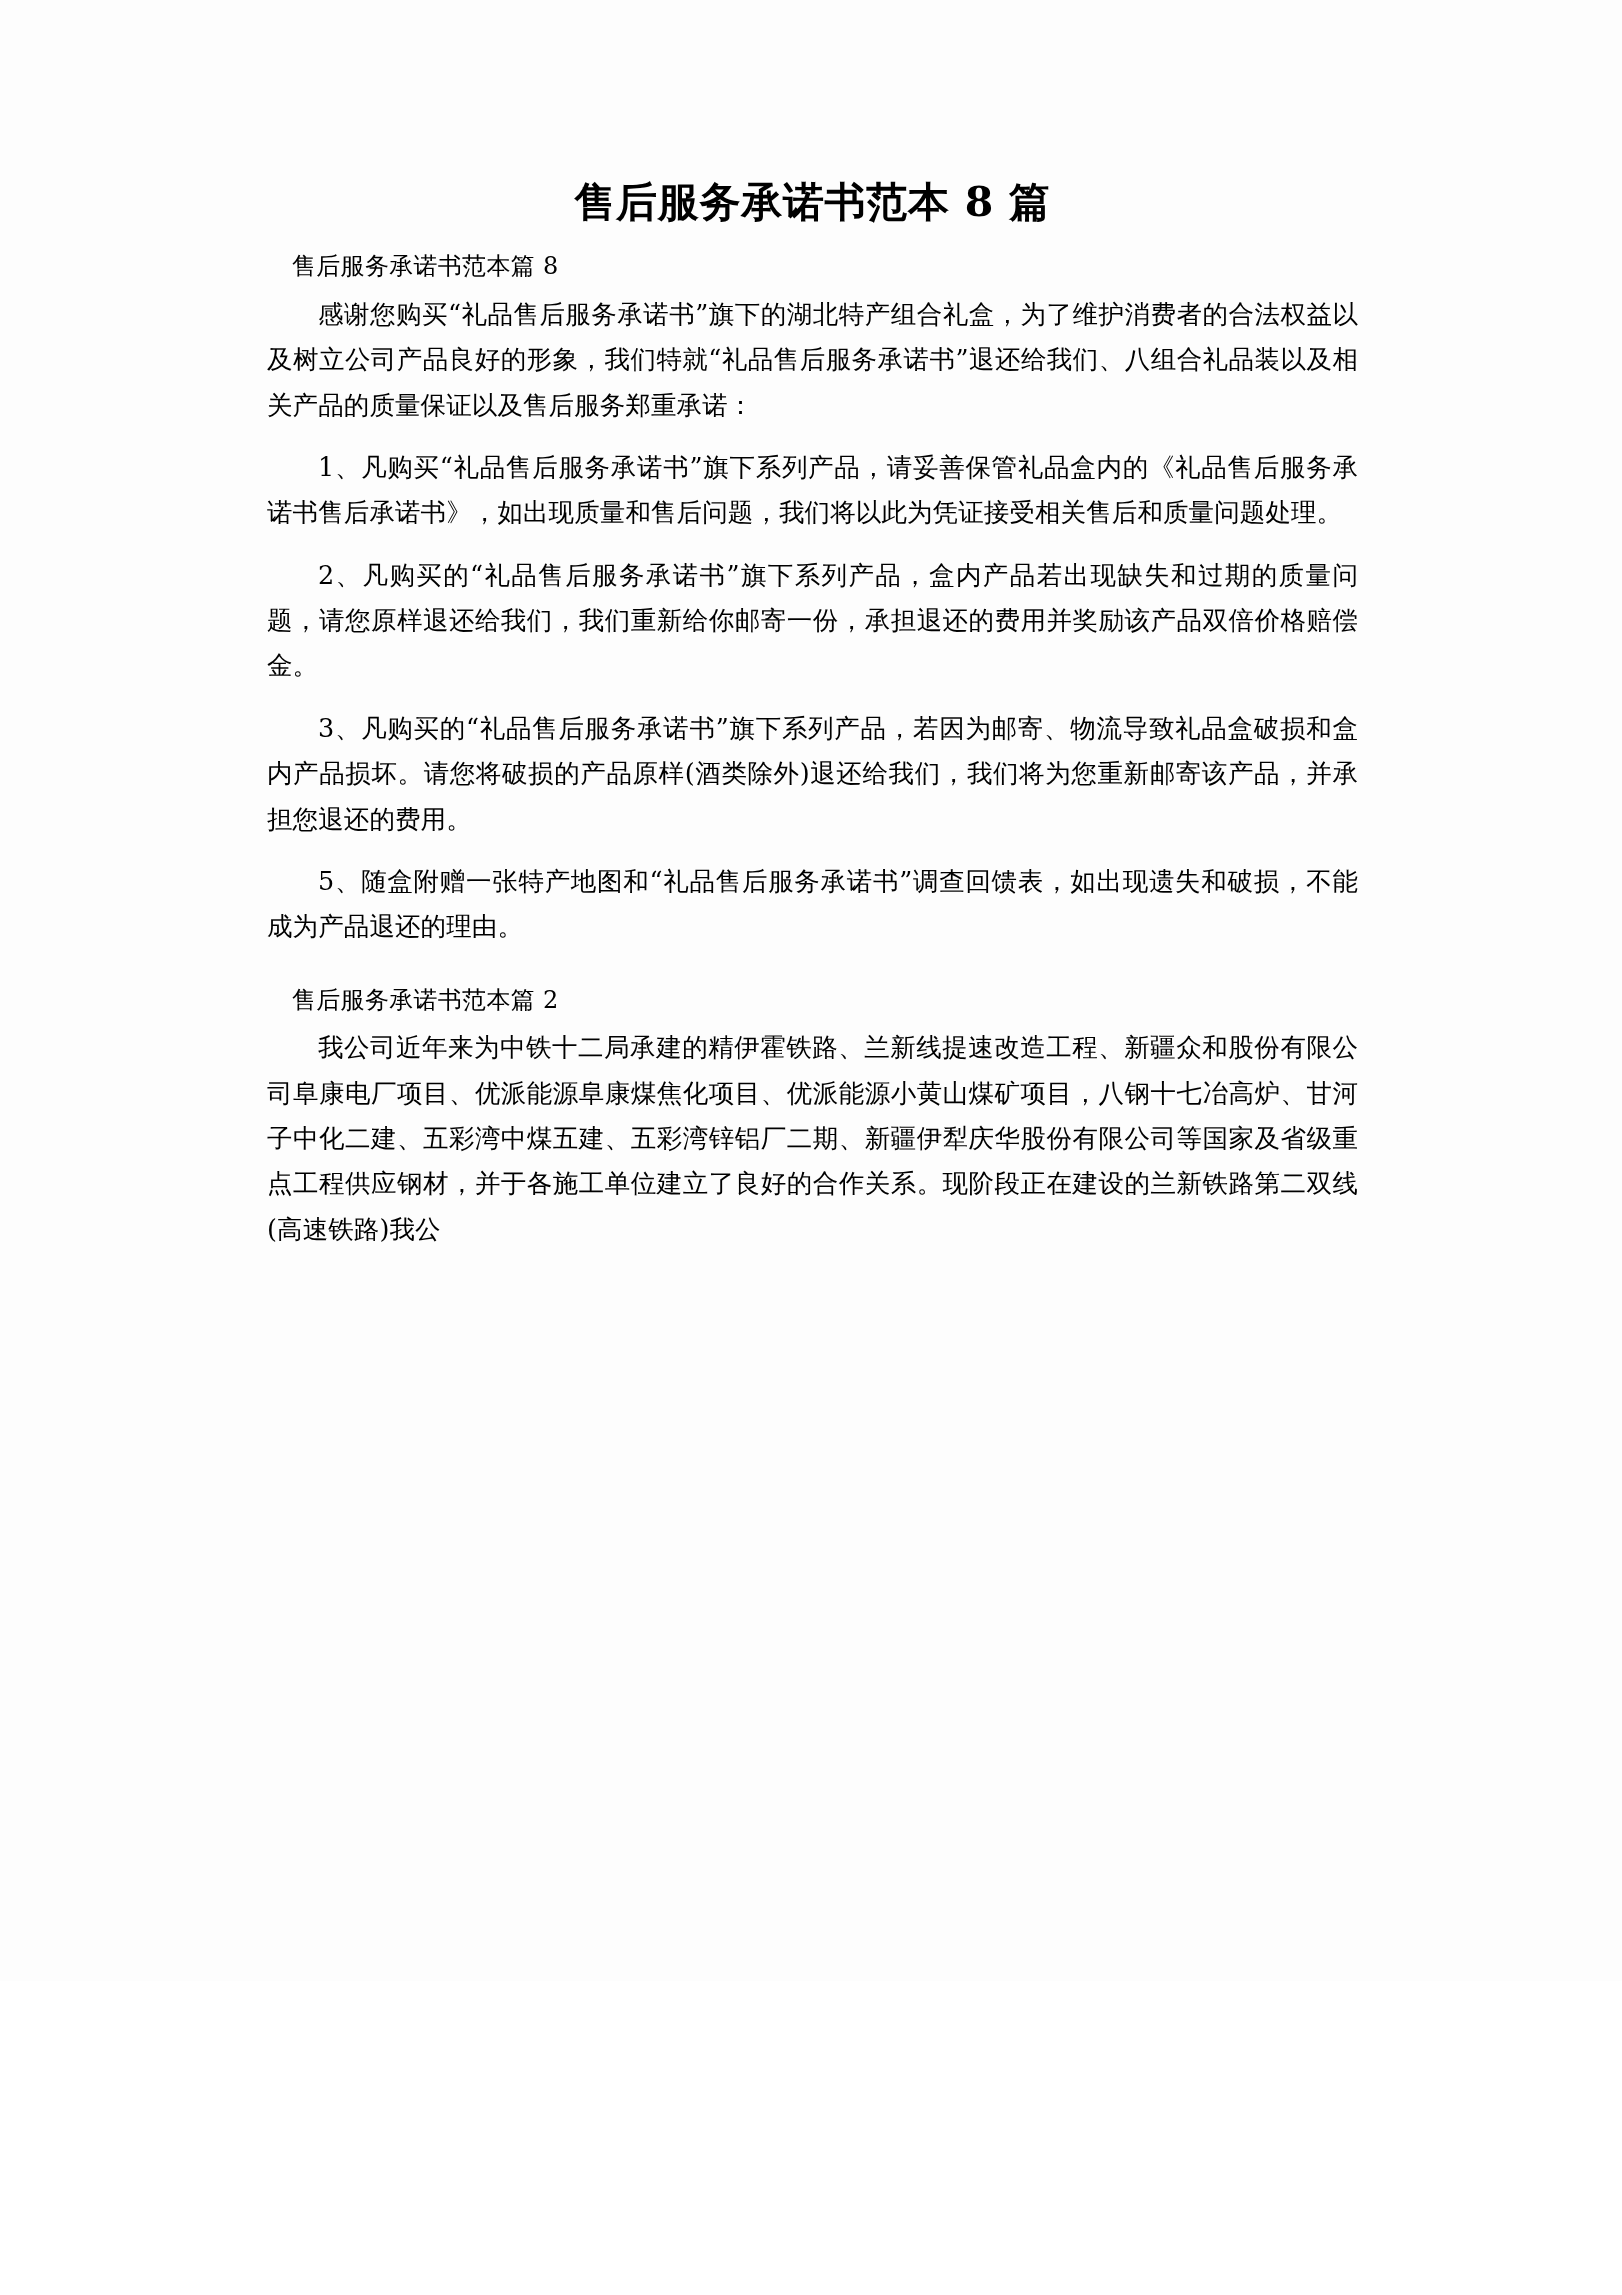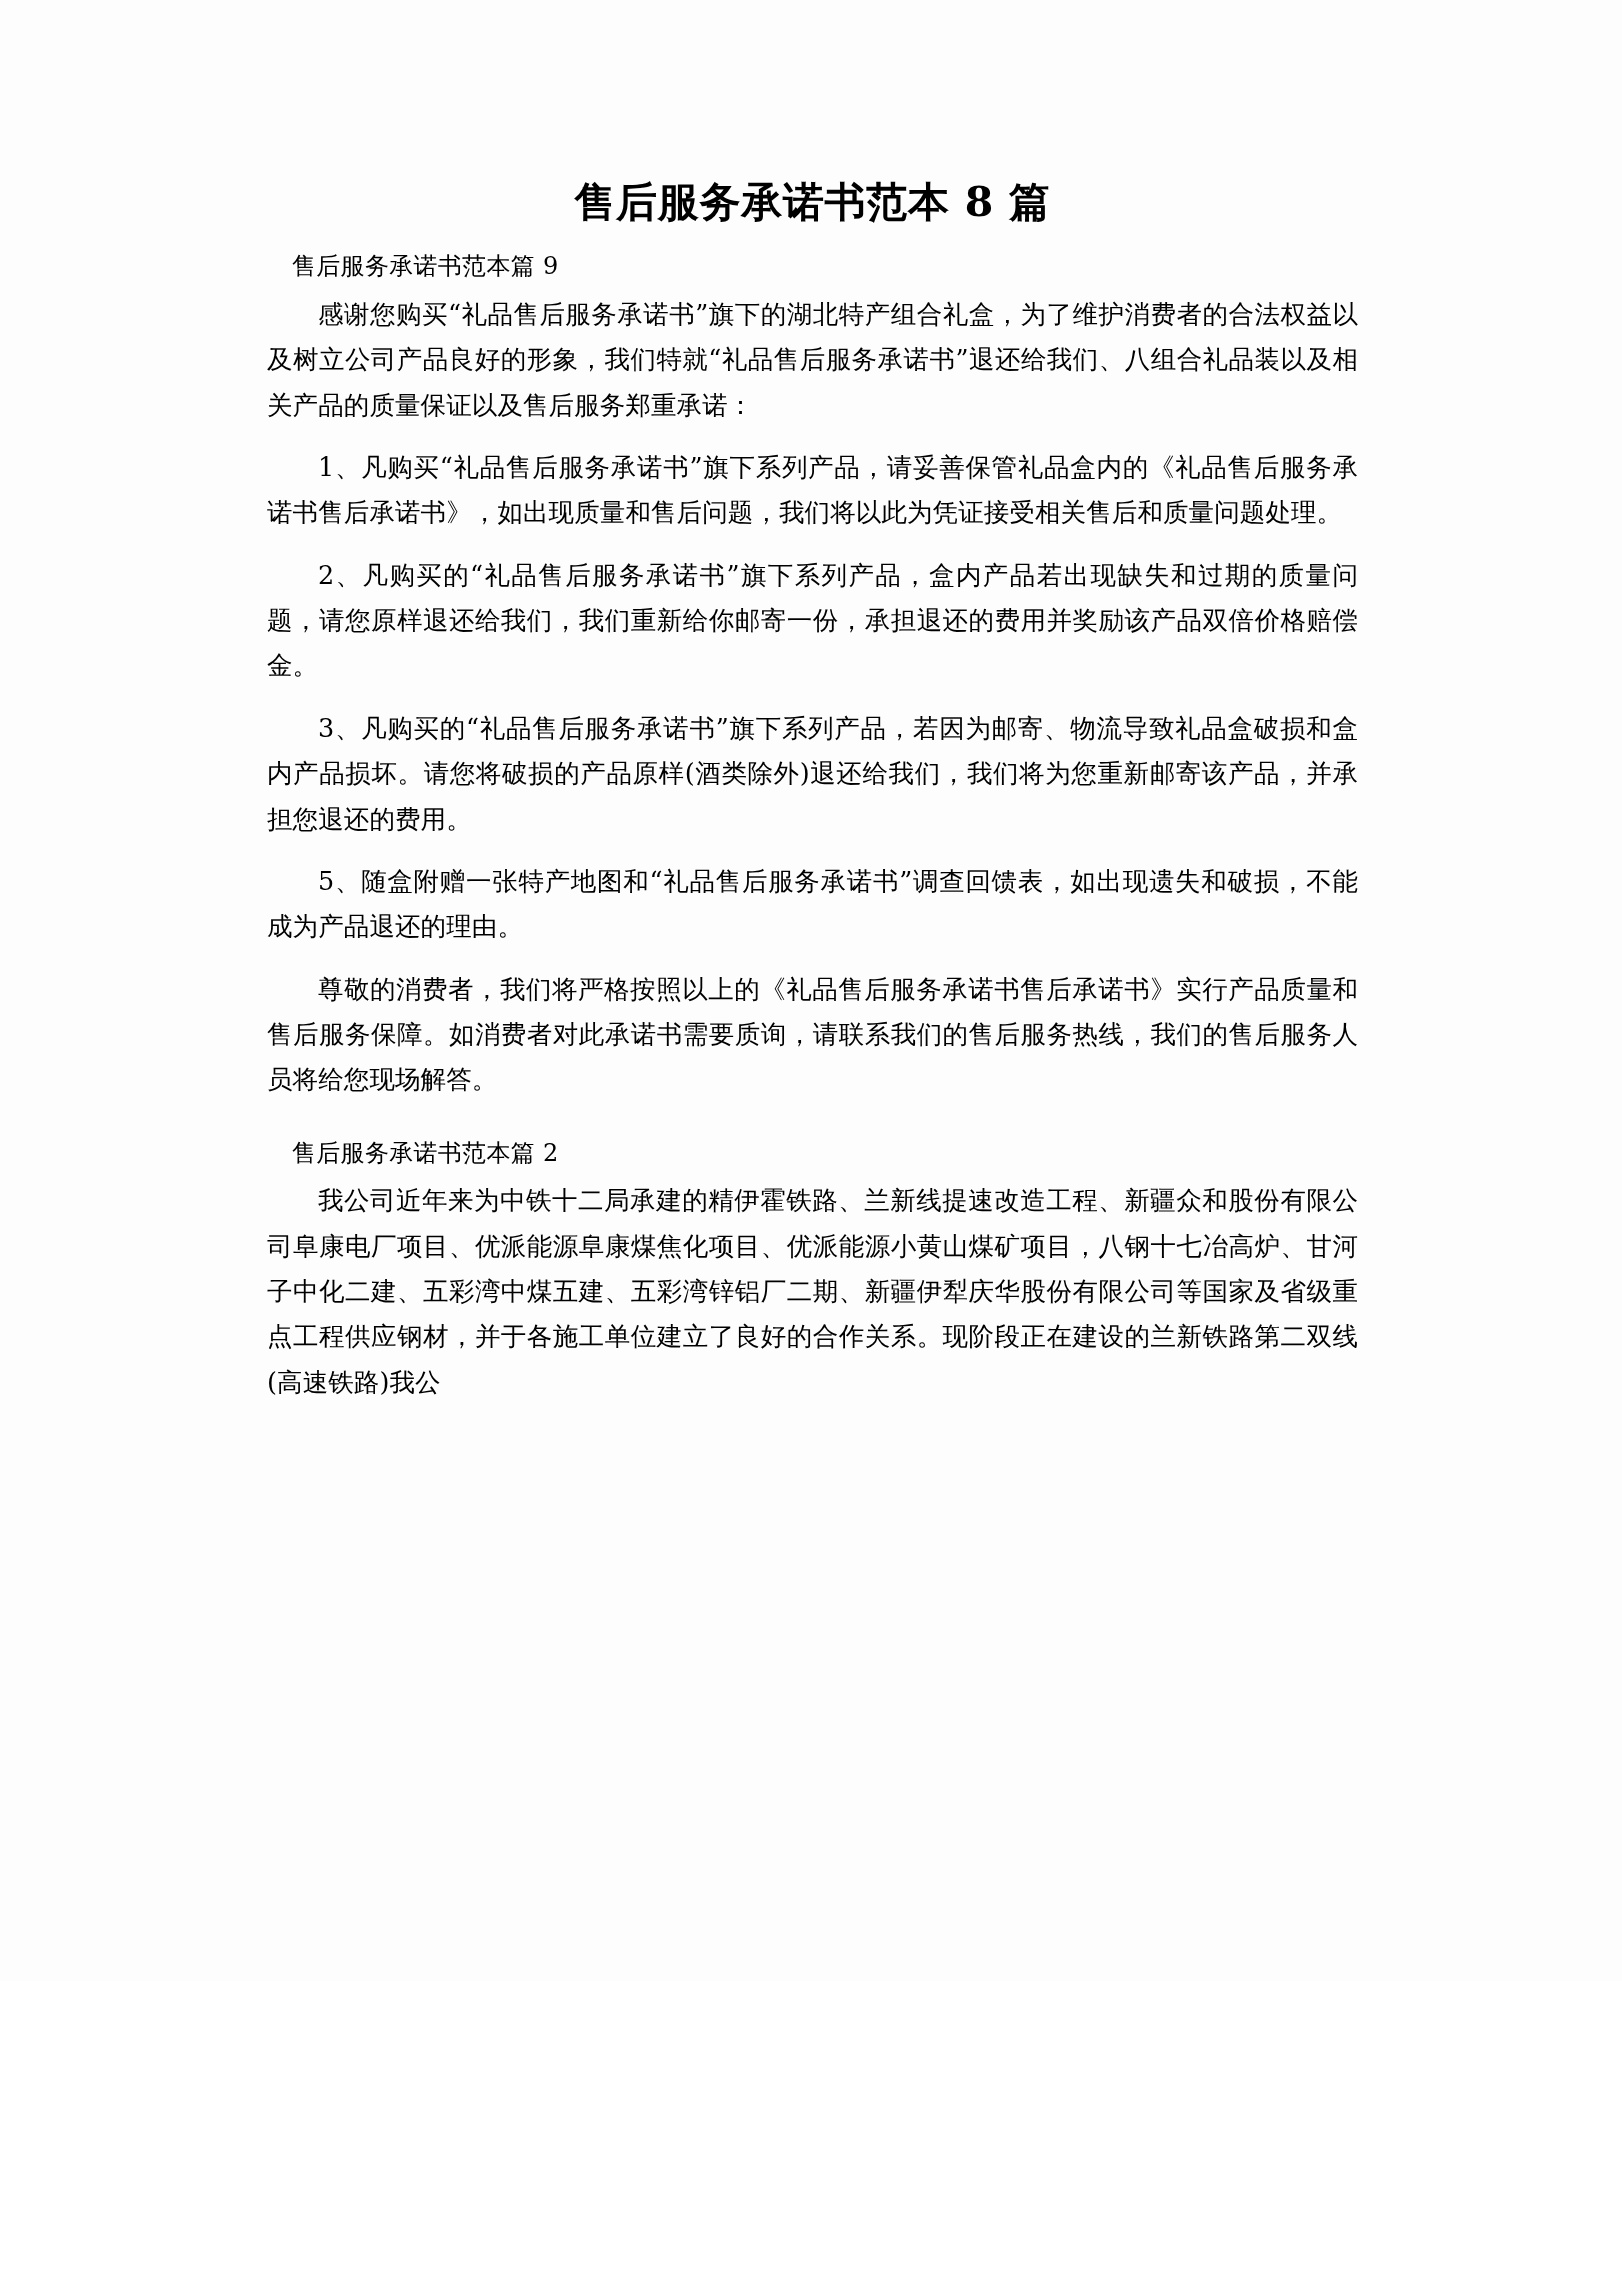--- a/index.html
+++ b/index.html
@@ -69,28 +69,27 @@
   .section-gap { height: 30px; }
 </style>
 </head>
 <body style="color: rgb(0, 0, 0);">
 
 <div class="page" style="background: rgb(253, 253, 253);">
   <div class="content">
 
     <h1 class="doc-title">售后服务承诺书范本 8 篇</h1>
 
-    <div class="section-heading">售后服务承诺书范本篇 9</div>
+    <div class="section-heading">售后服务承诺书范本篇 8</div>
 
     <p class="para">感谢您购买“礼品售后服务承诺书”旗下的湖北特产组合礼盒，为了维护消费者的合法权益以及树立公司产品良好的形象，我们特就“礼品售后服务承诺书”退还给我们、八组合礼品装以及相关产品的质量保证以及售后服务郑重承诺：</p>
     <p class="para gap-before">1、凡购买“礼品售后服务承诺书”旗下系列产品，请妥善保管礼品盒内的《礼品售后服务承诺书售后承诺书》，如出现质量和售后问题，我们将以此为凭证接受相关售后和质量问题处理。</p>
     <p class="para gap-before">2、凡购买的“礼品售后服务承诺书”旗下系列产品，盒内产品若出现缺失和过期的质量问题，请您原样退还给我们，我们重新给你邮寄一份，承担退还的费用并奖励该产品双倍价格赔偿金。</p>
     <p class="para gap-before">3、凡购买的“礼品售后服务承诺书”旗下系列产品，若因为邮寄、物流导致礼品盒破损和盒内产品损坏。请您将破损的产品原样(酒类除外)退还给我们，我们将为您重新邮寄该产品，并承担您退还的费用。</p>
     <p class="para gap-before">5、随盒附赠一张特产地图和“礼品售后服务承诺书”调查回馈表，如出现遗失和破损，不能成为产品退还的理由。</p>
-    <p class="para gap-before">尊敬的消费者，我们将严格按照以上的《礼品售后服务承诺书售后承诺书》实行产品质量和售后服务保障。如消费者对此承诺书需要质询，请联系我们的售后服务热线，我们的售后服务人员将给您现场解答。</p>
 
     <div class="section-gap"></div>
 
     <div class="section-heading">售后服务承诺书范本篇 2</div>
 
     <p class="para">我公司近年来为中铁十二局承建的精伊霍铁路、兰新线提速改造工程、新疆众和股份有限公司阜康电厂项目、优派能源阜康煤焦化项目、优派能源小黄山煤矿项目，八钢十七冶高炉、甘河子中化二建、五彩湾中煤五建、五彩湾锌铝厂二期、新疆伊犁庆华股份有限公司等国家及省级重点工程供应钢材，并于各施工单位建立了良好的合作关系。现阶段正在建设的兰新铁路第二双线(高速铁路)我公</p>
 
   </div>
 </div>
 

